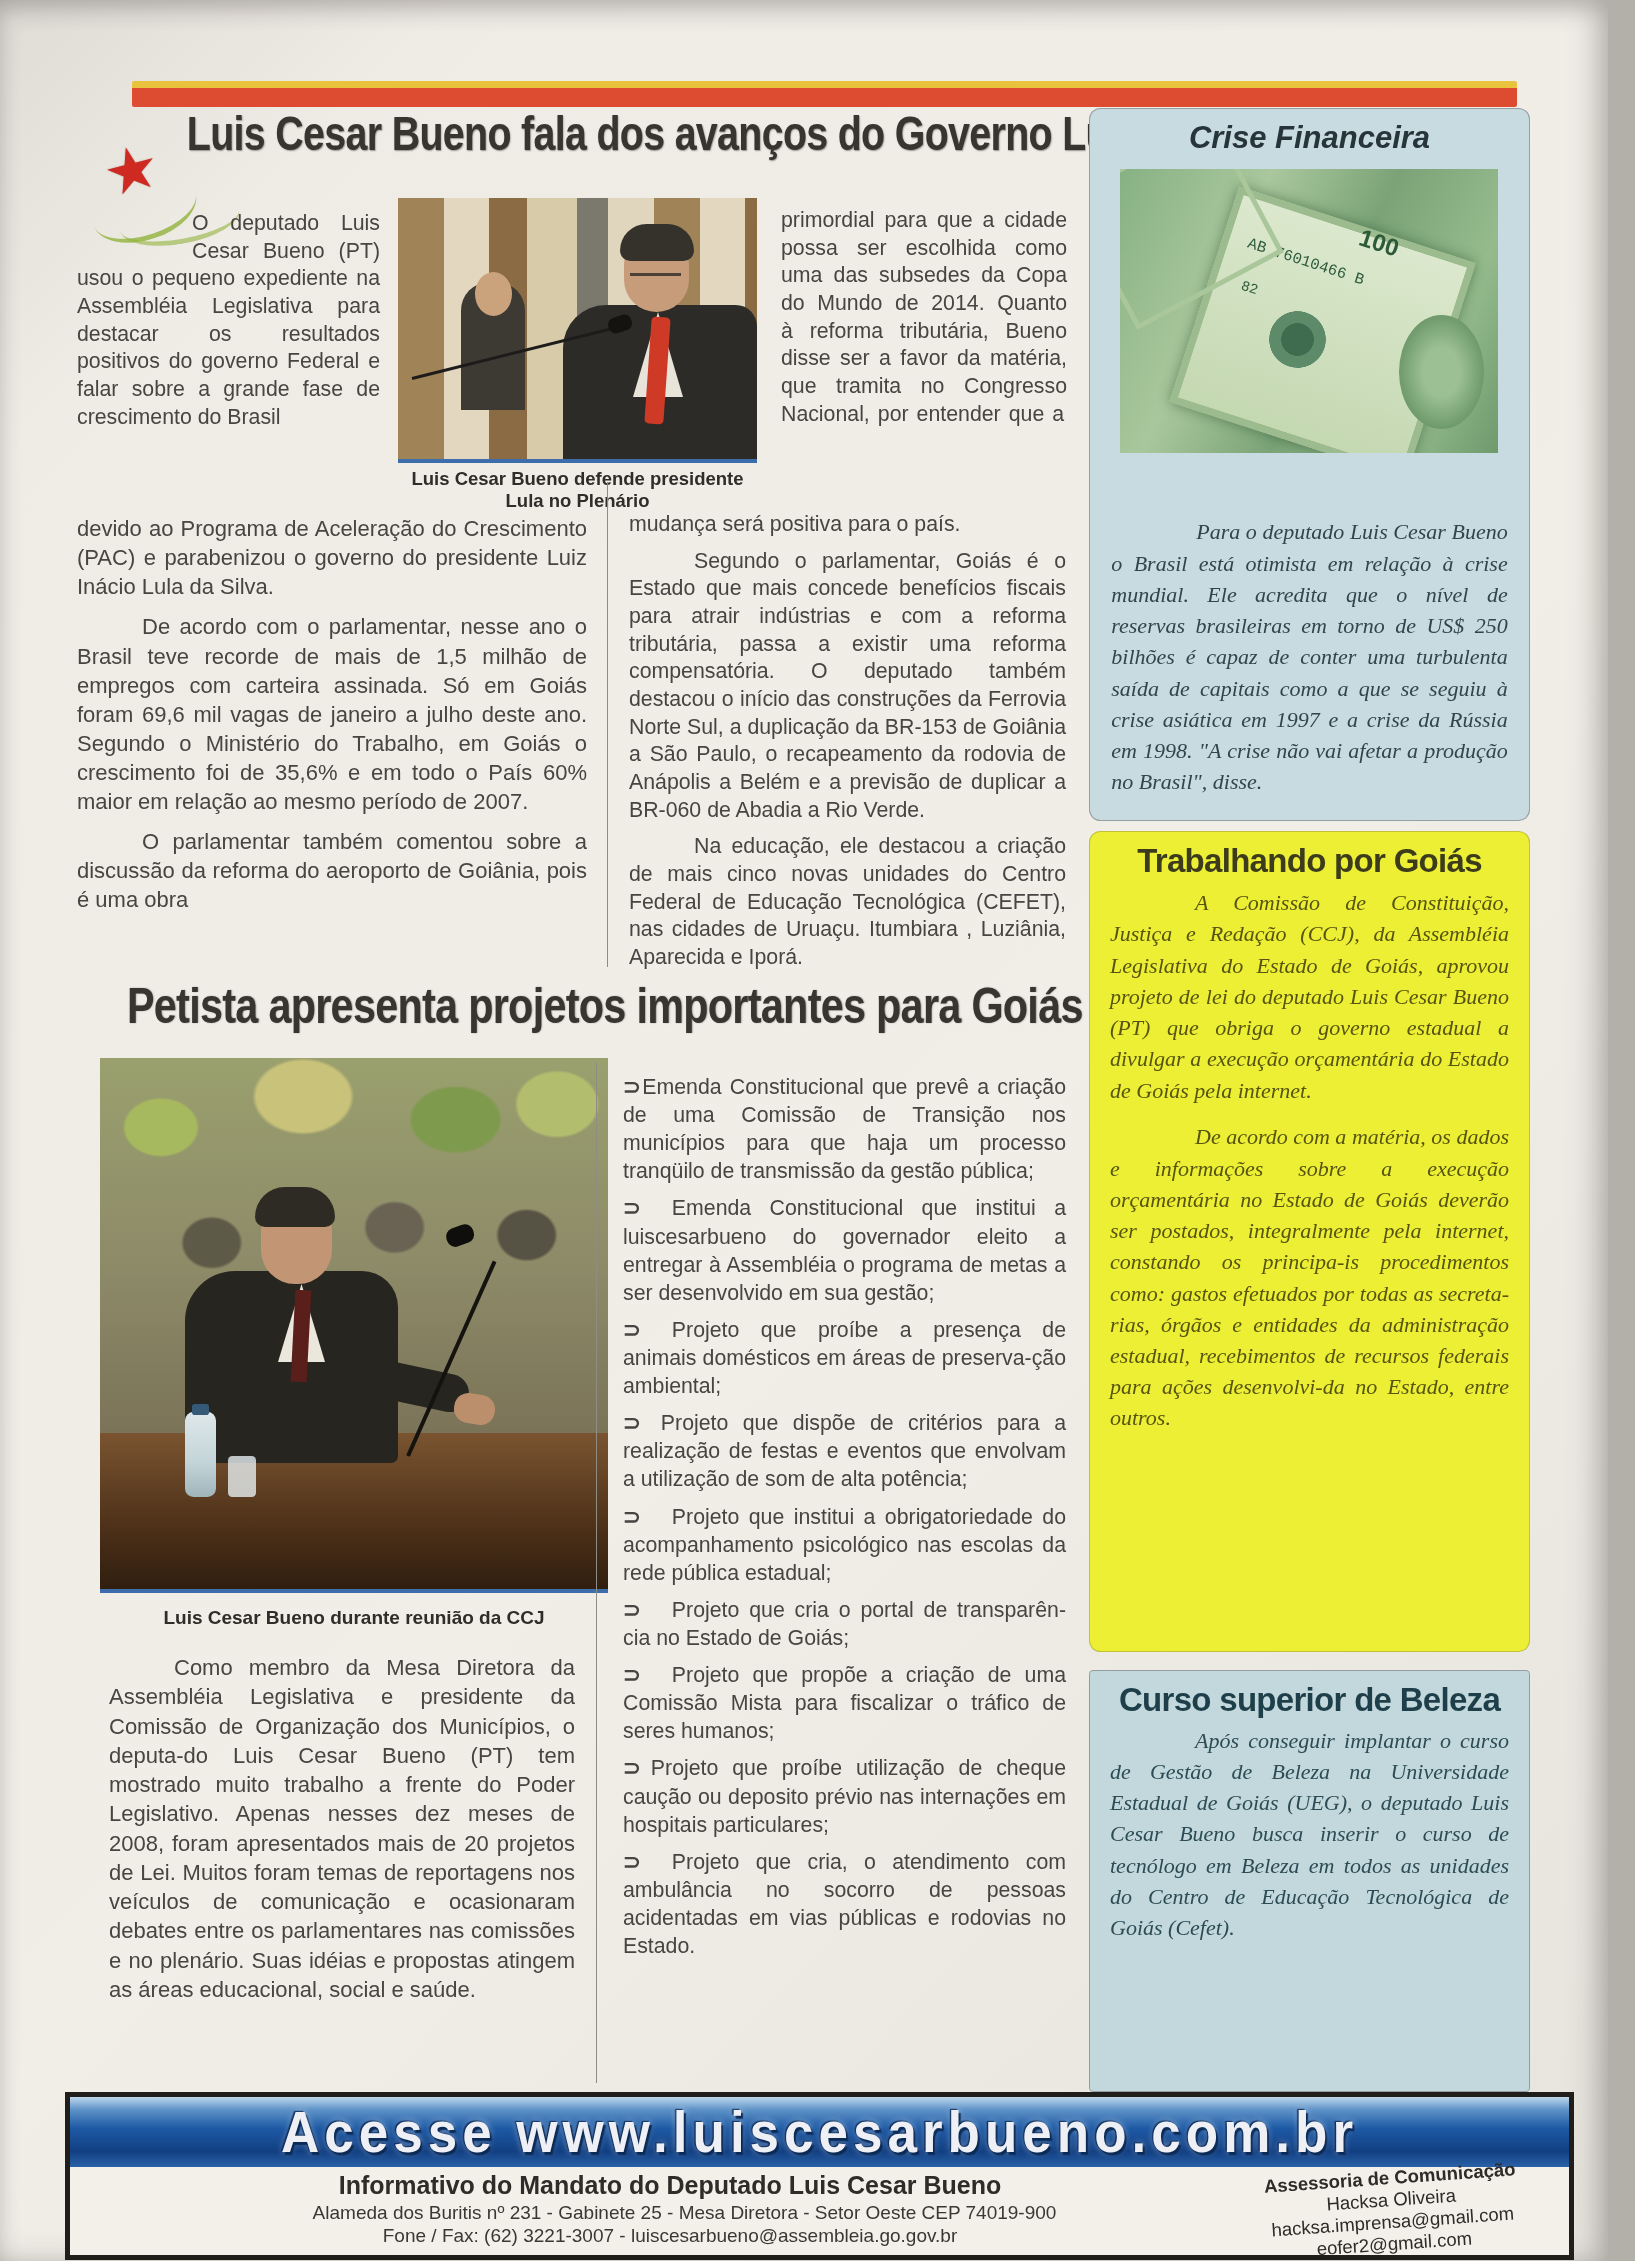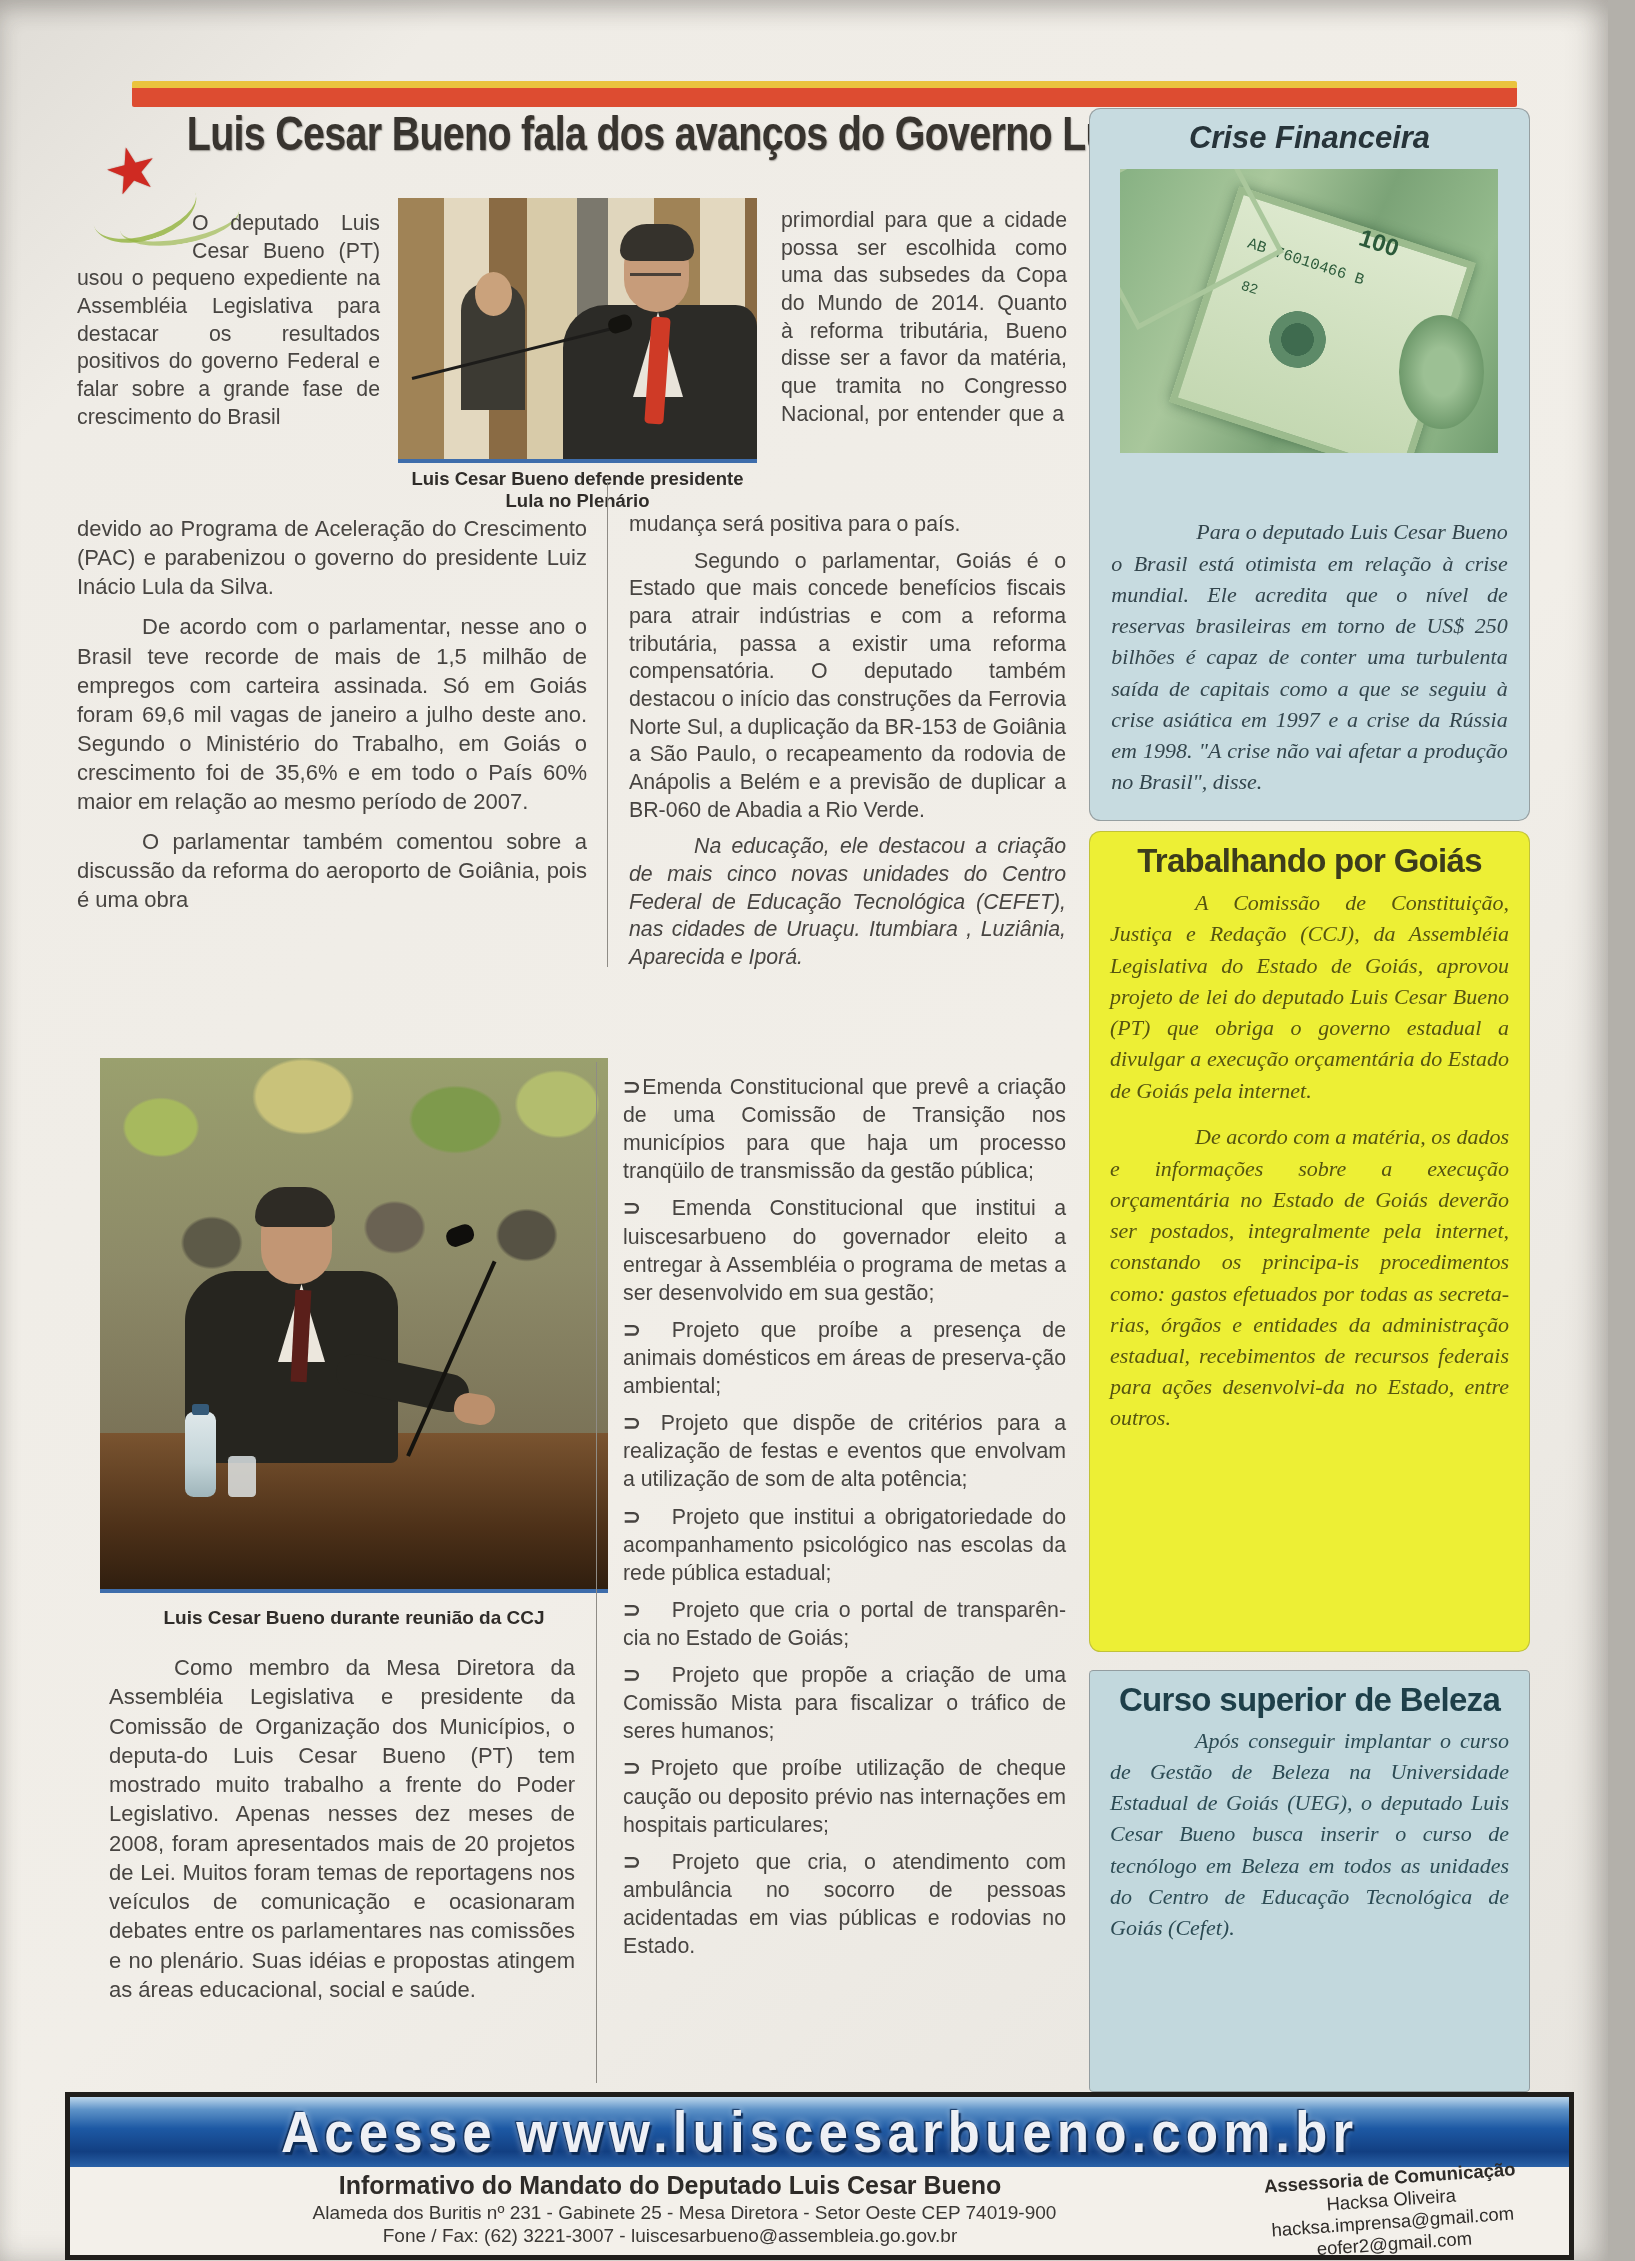--- a/index.html
+++ b/index.html
@@ -86,23 +86,26 @@
 
   <div class="abs vrule" style="left:607px;top:482px;height:485px;"></div>
   <div class="abs body-col" style="left:68px;top:505px;width:528px;font-size:22px;line-height:1.32;">
     <p>devido ao Programa de Aceleração do Crescimento (PAC) e parabenizou o governo do presidente Luiz Inácio Lula da Silva.</p>
     <p class="ind" style="margin-top:11.4px;">De acordo com o parlamentar, nesse ano o Brasil teve recorde de mais de 1,5 milhão de empregos com carteira assinada. Só em Goiás foram 69,6 mil vagas de janeiro a julho deste ano. Segundo o Ministério do Trabalho, em Goiás o crescimento foi de 35,6% e em todo o País 60% maior em relação ao mesmo período de 2007.</p>
     <p class="ind" style="margin-top:11.4px;">O parlamentar também comentou sobre a discussão da reforma do aeroporto de Goiânia, pois é uma obra</p>
   </div>
   <div class="abs body-col" style="left:620px;top:502px;width:455px;">
     <p>mudança será positiva para o país.</p>
     <p class="ind" style="margin-top:5.7px;">Segundo o parlamentar, Goiás é o Estado que mais concede benefícios fiscais para atrair indústrias e com a reforma tributária, passa a existir uma reforma compensatória. O deputado também destacou o início das construções da Ferrovia Norte Sul, a duplicação da BR-153 de Goiânia a São Paulo, o recapeamento da rodovia de Anápolis a Belém e a previsão de duplicar a BR-060 de Abadia a Rio Verde.</p>
-    <p class="ind" style="margin-top:5.7px;font-style:italic;">Na educação, ele destacou a criação de mais cinco novas unidades do Centro Federal de Educação Tecnológica (CEFET), nas cidades de Uruaçu. Itumbiara , Luziânia, Aparecida e Iporá.</p>
-  </div>
-
+    <p class="ind" style="margin-top:5.7px;">Na educação, ele destacou a criação de mais cinco novas unidades do Centro Federal de Educação Tecnológica (CEFET), nas cidades de Uruaçu. Itumbiara , Luziânia, Aparecida e Iporá.</p>
+  </div>
+
+  <div class="abs headline" style="left:107px;top:981px;width:967px;font-size:43px;">
+    <span>Petista apresenta projetos importantes para Goiás</span>
+  </div>
 
   <div class="abs photo-frame" style="left:100px;top:1058px;width:508px;height:535px;">
     <div class="abs" style="left:0;top:0;width:100%;height:72%;
          background:
            radial-gradient(64px 50px at 12% 18%,#a7b95e 0 55%,transparent 60%),
            radial-gradient(85px 64px at 40% 10%,#c9c27a 0 55%,transparent 60%),
            radial-gradient(78px 57px at 70% 16%,#7e9a4c 0 55%,transparent 60%),
            radial-gradient(71px 57px at 90% 12%,#b3bd6e 0 55%,transparent 60%),
            radial-gradient(50px 43px at 22% 48%,#5d5a48 0 55%,transparent 62%),
            radial-gradient(50px 43px at 58% 44%,#6a6253 0 55%,transparent 62%),

